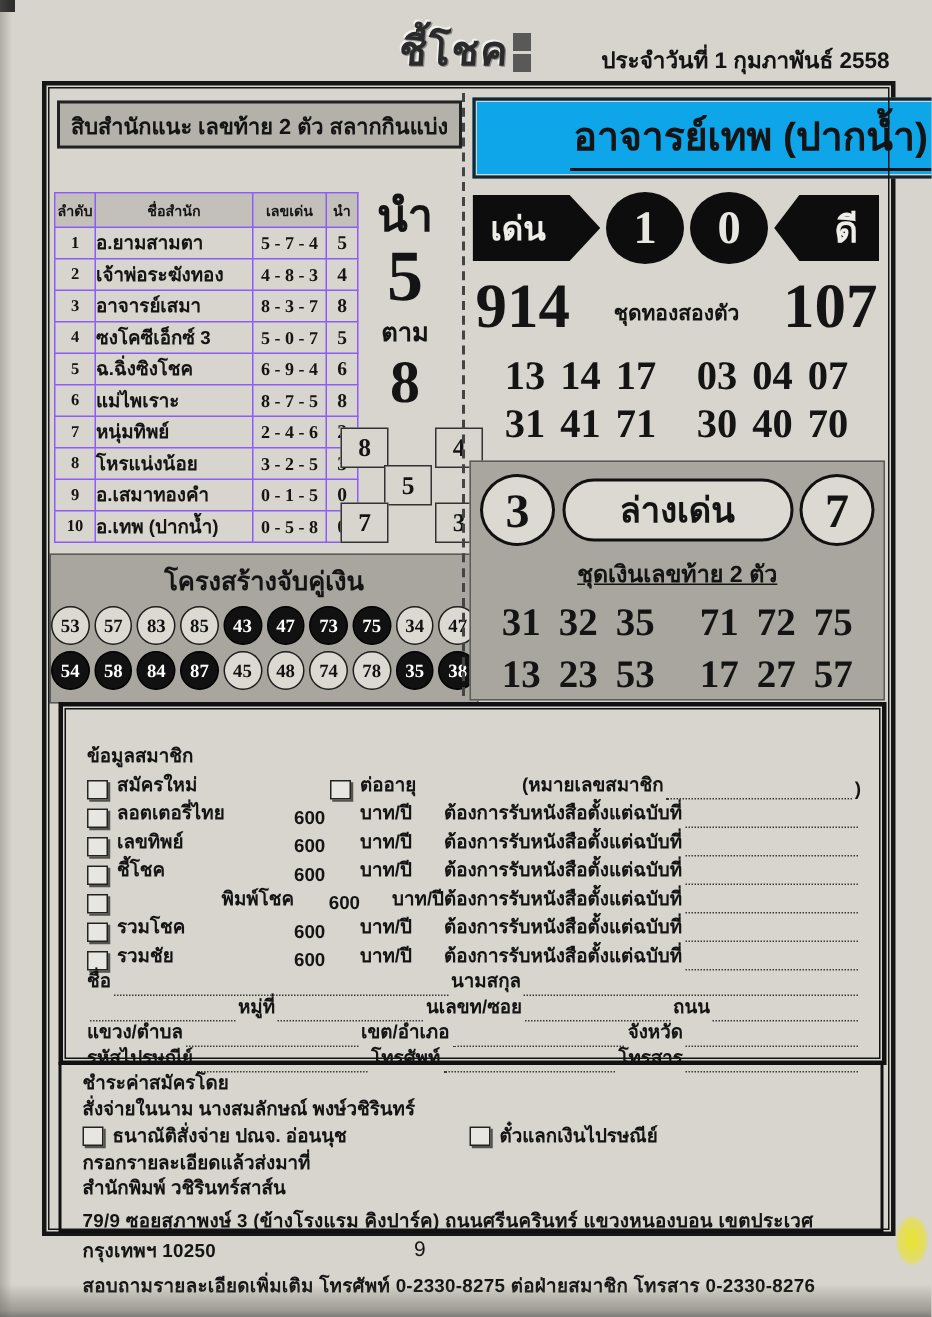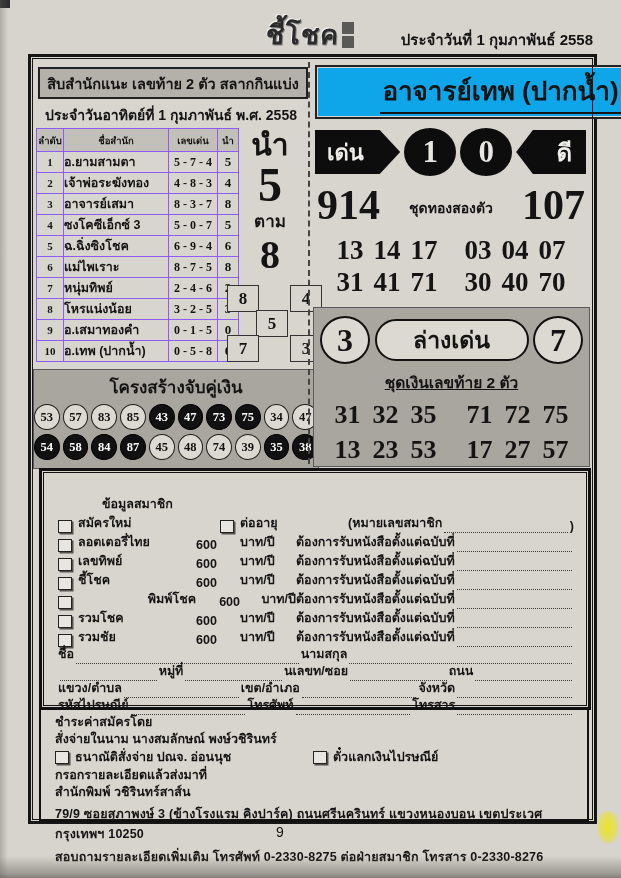--- a/index.html
+++ b/index.html
@@ -147,21 +147,20 @@
   <span class="logo-seal">
       <i></i>
       <i></i>
     </span>
 </div>
 <div class="abs date-line">ประจำวันที่ 1 กุมภาพันธ์ 2558</div>
 
 <div class="abs content">
 
   <div class="abs left-title">สิบสำนักแนะ เลขท้าย 2 ตัว สลากกินแบ่ง</div>
-  <div class="abs left-sub">ประจำวันอาทิตย์ที่ 1 กุมภาพันธ์ พ.ศ. 2558</div>
 
   <table class="rank">
     <thead>
         <tr id="rank-head">
           <th>ลำดับ</th>
           <th>ชื่อสำนัก</th>
           <th>เลขเด่น</th>
           <th>นำ</th>
         </tr>
       </thead>
@@ -259,21 +258,21 @@
         <span class="chip">47</span>
       </div>
     <div class="pair-row" id="pair-row-1">
         <span class="chip dark">54</span>
         <span class="chip dark">58</span>
         <span class="chip dark">84</span>
         <span class="chip dark">87</span>
         <span class="chip">45</span>
         <span class="chip">48</span>
         <span class="chip">74</span>
-        <span class="chip">39</span>
+        <span class="chip">78</span>
         <span class="chip dark">35</span>
         <span class="chip dark">38</span>
       </div>
   </div>
 
   <div class="abs divider"></div>
 
   <div class="abs right-title">
     <span>อาจารย์เทพ (ปากน้ำ)</span>
   </div>
@@ -327,21 +326,21 @@
         <span>23</span>
         <span>53</span>
         <span class="grp">17</span>
         <span>27</span>
         <span>57</span>
       </div>
   </div>
 
   <div class="abs form-box">
     <div class="form-inner" id="form-inner">
-      <div class="f-row" style="height:17px;margin-left:44px;">
+      <div class="f-row" style="height:17px;">
         <span>ข้อมูลสมาชิก</span>
       </div>
       <div class="f-row" style="height:19px;">
         <span class="cb"></span>
         <span style="width:142px;">สมัครใหม่</span>
         <span class="cb"></span>
         <span style="width:108px;">ต่ออายุ</span>
         <span>(หมายเลขสมาชิก</span>
         <span class="dots"></span>
         <span>)</span>

